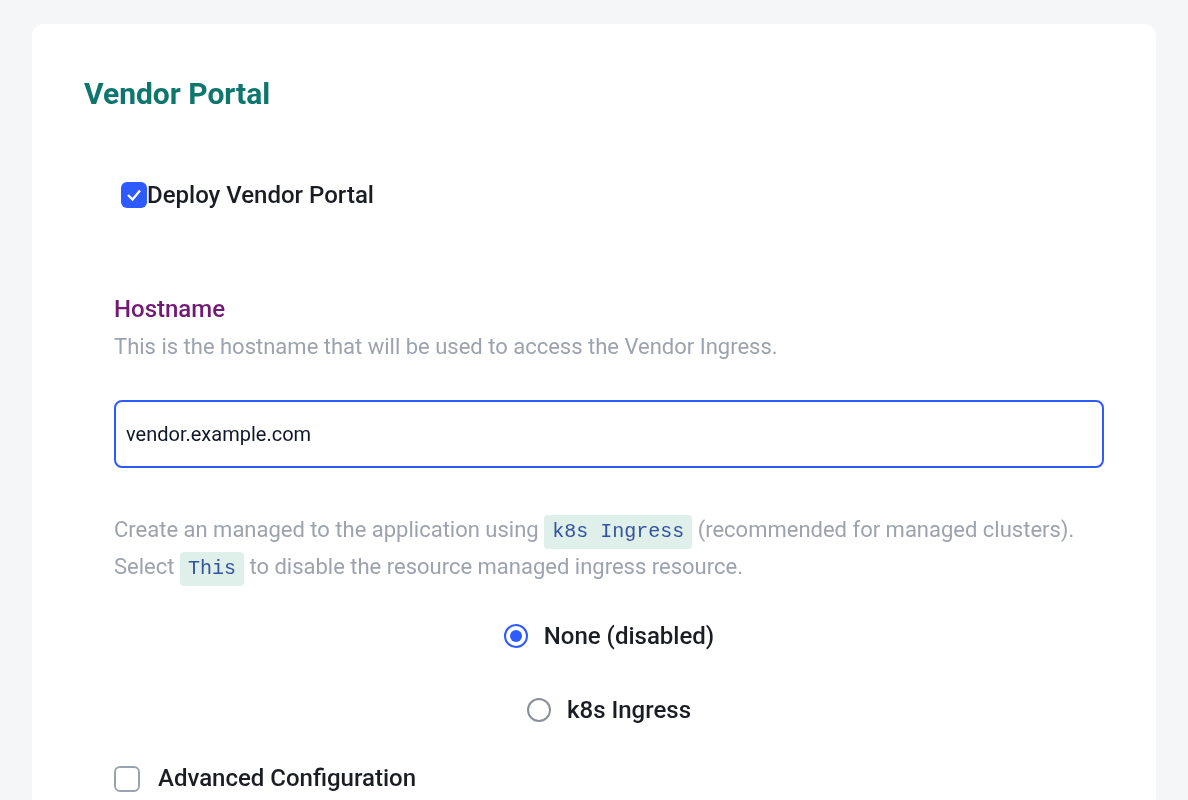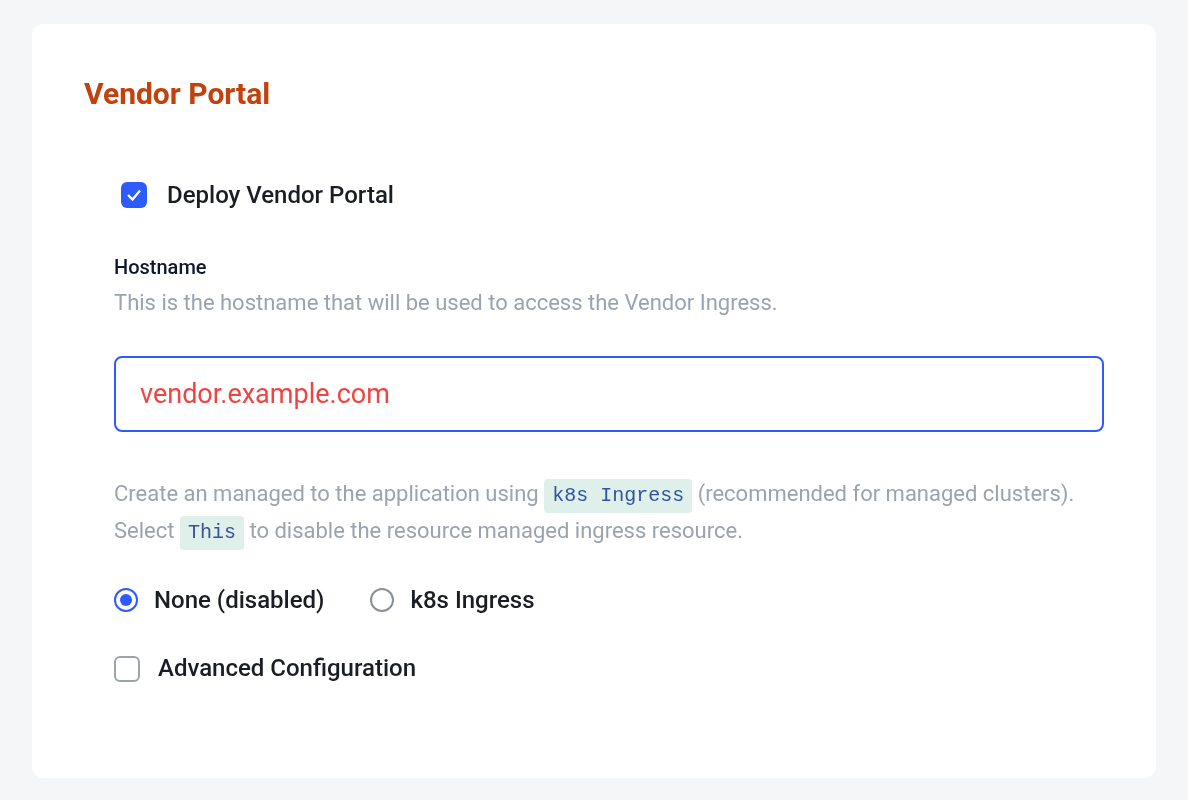--- a/index.html
+++ b/index.html
@@ -13,31 +13,30 @@
   }
   .card {
     background: #ffffff;
     border-radius: 12px;
     padding: 52px 52px 52px 52px;
     min-height: 748px;
   }
   .card-title {
     font-size: 30px;
     font-weight: 700;
-    color: #c2410c;
+    color: #0f766e;
     margin-bottom: 70px;
   }
   .section {
     margin-left: 30px;
   }
   .deploy-row {
     display: flex;
     align-items: center;
-    gap: 20px;
-    margin-bottom: 46px;
+    margin-bottom: 86px;
     padding-left: 7px;
   }
   .checkbox-checked {
     width: 26px;
     height: 26px;
     background: #2d5bff;
     border-radius: 6px;
     display: flex;
     align-items: center;
     justify-content: center;
@@ -57,23 +56,23 @@
     border-radius: 6px;
     flex-shrink: 0;
     background: #ffffff;
   }
   .option-label {
     font-size: 24px;
     font-weight: 500;
     color: #1a1d23;
   }
   .field-label {
-    font-size: 20px;
+    font-size: 24px;
     font-weight: 500;
-    color: #0f172a;
+    color: #701a75;
     margin-bottom: 6px;
   }
   .field-help {
     font-size: 22px;
     color: #9ca3af;
     line-height: 1.6;
     margin-bottom: 36px;
   }
   .code-pill {
     display: inline-block;
@@ -81,35 +80,36 @@
     color: #34529f;
     font-family: "SFMono-Regular", Consolas, "Liberation Mono", Menlo, monospace;
     font-size: 20px;
     padding: 1px 8px;
     border-radius: 4px;
   }
   .text-input {
     width: 100%;
     border: 2px solid #2d5bff;
     border-radius: 8px;
-    font-size: 27px;
-    color: #ef4444;
-    padding: 20px 24px;
+    font-size: 20px;
+    color: #0f172a;
+    padding: 20px 10px;
     outline: none;
     background: #ffffff;
     font-family: inherit;
   }
   .field-block {
     margin-bottom: 44px;
   }
   .radio-row {
     display: flex;
     align-items: center;
     gap: 46px;
     margin-bottom: 40px;
+    flex-direction: column;
   }
   .radio-item {
     display: flex;
     align-items: center;
     gap: 16px;
   }
   .radio-outer {
     width: 24px;
     height: 24px;
     border: 2.5px solid #2d5bff;

